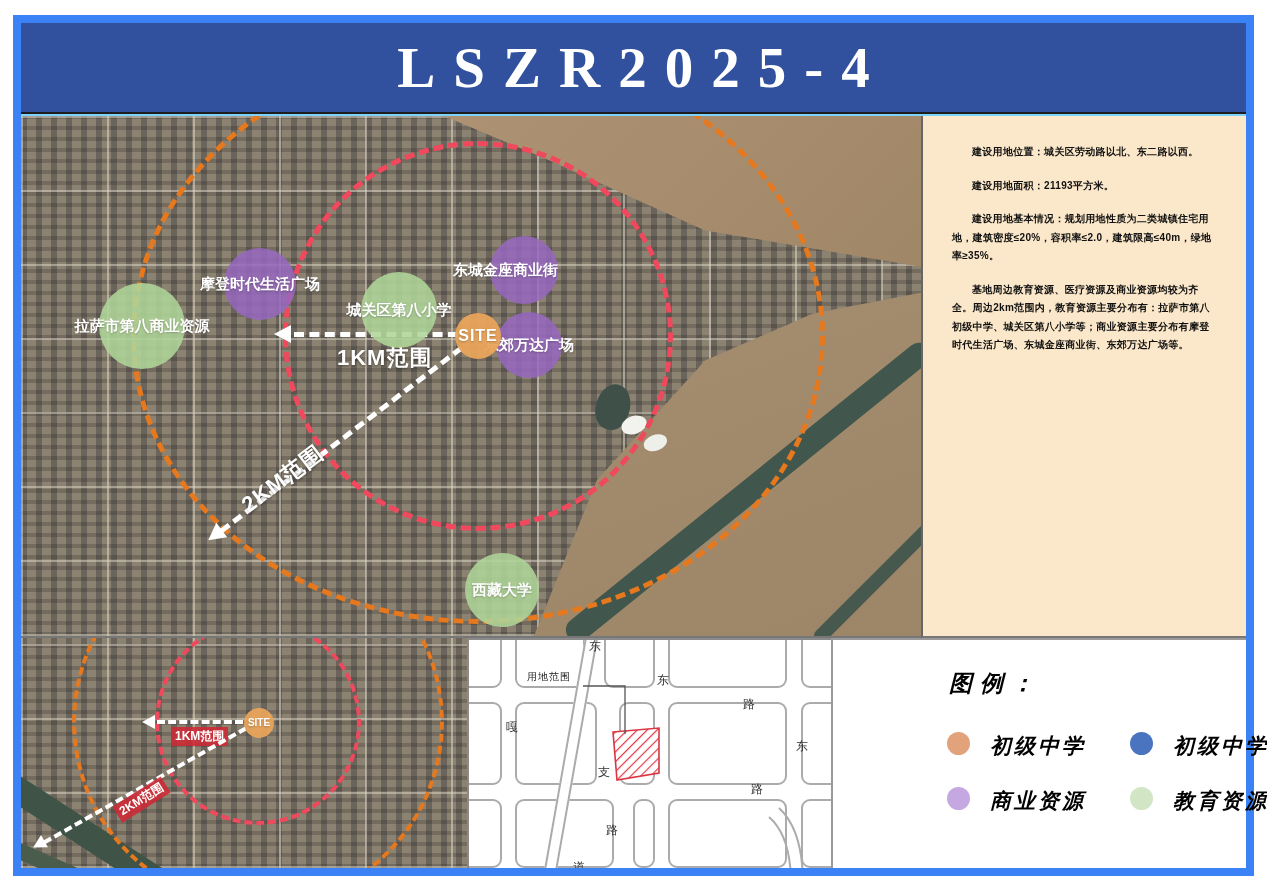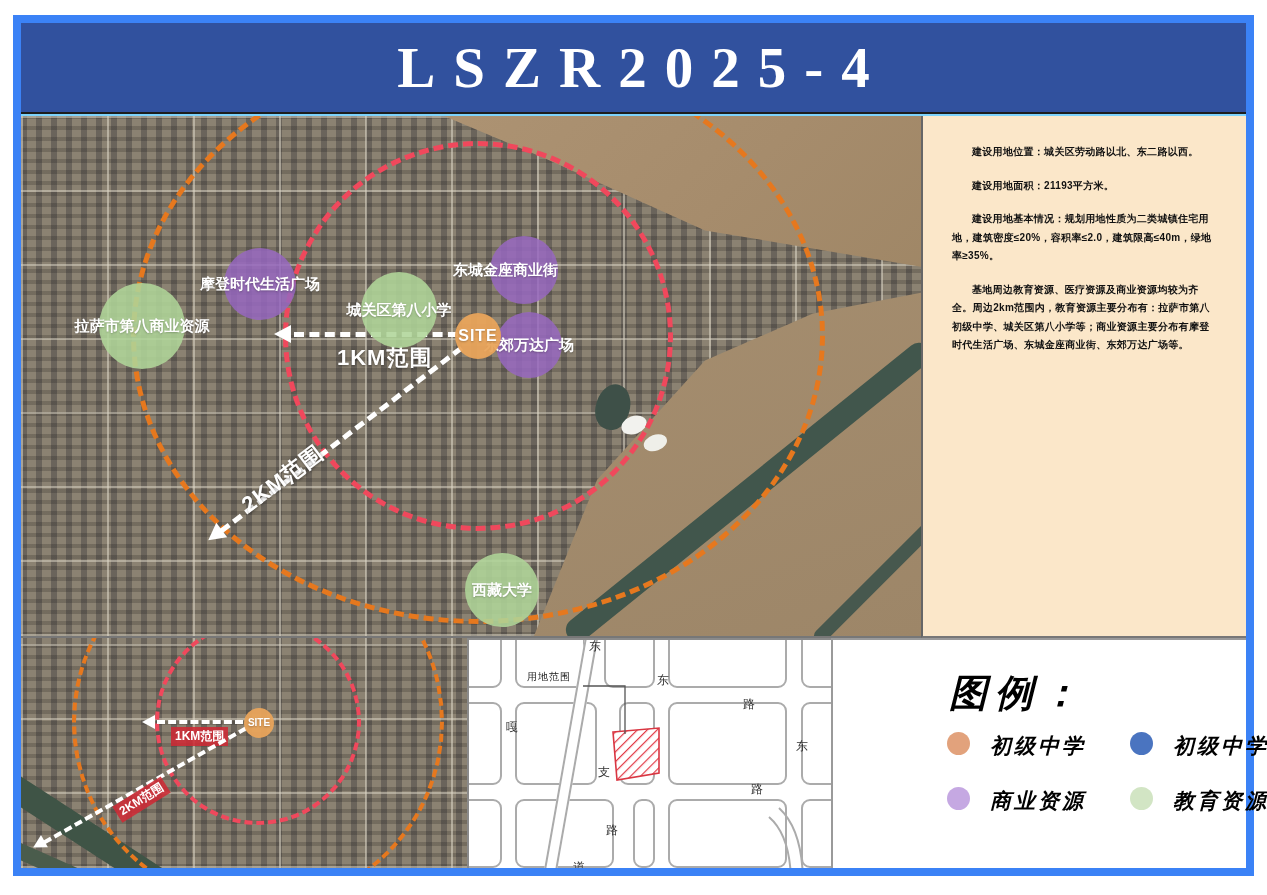--- a/index.html
+++ b/index.html
@@ -65,21 +65,21 @@
   
   .plan-map{position:absolute;left:446px;top:615px;width:364px;bottom:0;background:#fff;border-left:2px solid #8a8a8a;border-top:2px solid #8a8a8a;box-sizing:border-box;overflow:hidden;}
   .blk{position:absolute;background:#fff;border:2px solid #ababab;border-radius:9px;box-sizing:border-box;}
   .diag-road{position:absolute;left:118px;top:-14px;width:13px;height:282px;background:#fff;border-left:2px solid #ababab;border-right:2px solid #ababab;box-sizing:border-box;transform:rotate(10deg);transform-origin:top left;}
   .plan-svg{position:absolute;left:0;top:0;}
   .road-char{position:absolute;font-size:12px;color:#333;font-weight:normal;}
   .parcel-label{position:absolute;left:58px;top:30px;font-size:10px;color:#222;letter-spacing:1px;}
 
   
   .legend-panel{position:absolute;left:810px;top:615px;right:0;bottom:0;background:#fff;border-left:2px solid #9a9a9a;border-top:2px solid #9a9a9a;box-sizing:border-box;}
-  .legend-title{position:absolute;left:116px;top:28px;font-family:"Liberation Serif",serif;font-style:italic;font-weight:bold;font-size:38px;letter-spacing:8px;color:#000;}
+  .legend-title{position:absolute;left:116px;top:28px;font-family:"Liberation Serif",serif;font-style:italic;font-weight:bold;font-size:23px;letter-spacing:8px;color:#000;}
   .legend-dot{position:absolute;width:23px;height:23px;border-radius:50%;}
   .legend-label{position:absolute;font-family:"Liberation Serif",serif;font-style:italic;font-weight:bold;font-size:21px;letter-spacing:3px;color:#000;white-space:nowrap;}
   .dot-plot{background:#e2a27c;} .dot-med{background:#4a74c0;} .dot-com{background:#c5a8e2;} .dot-edu{background:#d2e5c4;}
 </style>
 </head>
 <body>
 
 <div class="frame">
 
   <div class="header">

